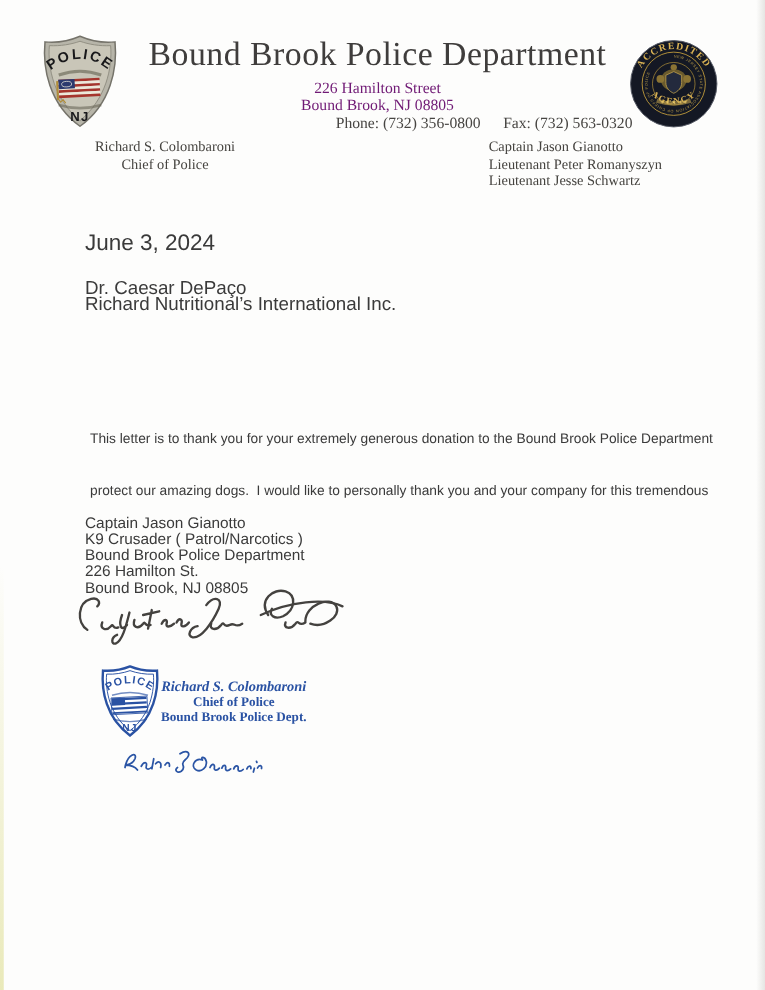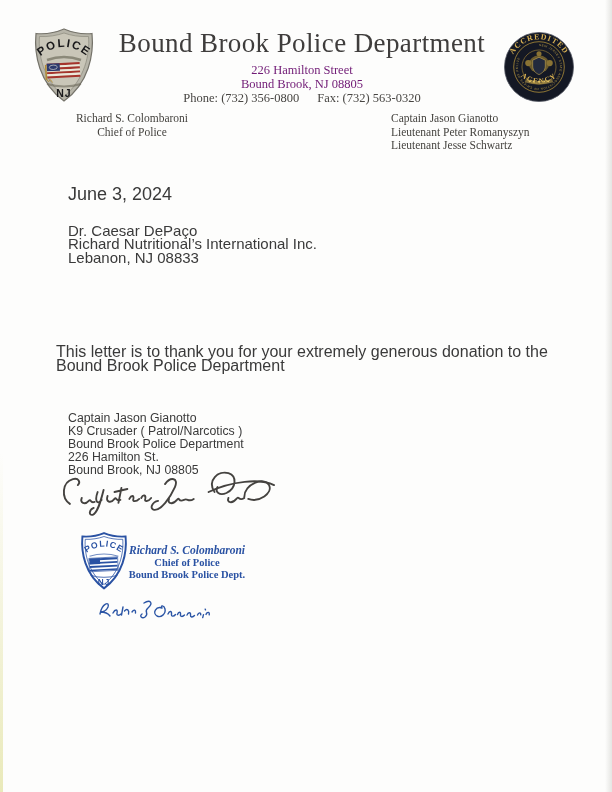--- a/index.html
+++ b/index.html
@@ -11,31 +11,31 @@
   .abs { position:absolute; }
 
   
   .title-block { left:98px; right:106px; top:28px; text-align:center; }
   .dept-title {
     font-family:"Liberation Serif", serif; font-size:27px; font-weight:400;
     color:#3f3d3c; margin:0; letter-spacing:.4px; white-space:nowrap;
   }
   .addr-line { font-family:"Liberation Serif", serif; font-size:12.5px; color:#701a75; line-height:14px; }
   .addr-first { margin-top:4px; }
-  .phone-row { display:flex; justify-content:center; gap:18px; font-family:"Liberation Serif", serif; font-size:12.5px; color:#474542; line-height:14px; }
+  .phone-row { display:flex; justify-content:flex-end; gap:18px; font-family:"Liberation Serif", serif; font-size:12.5px; color:#474542; line-height:14px; }
 
   .officer-left { left:66px; top:112px; width:132px; text-align:center;
     font-family:"Liberation Serif", serif; font-size:11.5px; color:#45433f; line-height:13.5px; }
   .officers-right { left:391px; top:112px;
     font-family:"Liberation Serif", serif; font-size:11.5px; color:#45433f; line-height:13.5px; }
 
   
   .date { left:68px; top:184px; font-size:18px; }
   .recipient { left:68px; top:224px; font-size:15px; line-height:13.3px; }
-  .body-par { left:56px; top:317px; width:502px; font-size:16px; line-height:13.9px; white-space:pre-wrap; }
+  .body-par { left:72px; top:317px; width:502px; font-size:11px; line-height:13.9px; white-space:pre-wrap; }
   .sig-block { left:68px; top:412px; font-size:12.3px; line-height:13.1px; }
 
   .captain-sig { left:58px; top:466px; }
   .chief-sig { left:92px; top:593px; }
 
   
   .stamp { left:80px; top:532px; width:230px; height:64px; }
   .stamp-shield { position:absolute; left:0; top:0; }
   .stamp-text { position:absolute; left:46px; top:12px; width:122px; text-align:center; color:#2a52a3; }
   .stamp-name { font-family:"Liberation Serif", serif; font-style:italic; font-weight:600; font-size:11.5px; line-height:12.5px; }
@@ -126,25 +126,25 @@
     <div>Captain Jason Gianotto</div>
     <div>Lieutenant Peter Romanyszyn</div>
     <div>Lieutenant Jesse Schwartz</div>
   </div>
 
   <div class="abs date">June 3, 2024</div>
 
   <div class="abs recipient">
     <div>Dr. Caesar DePaço</div>
     <div>Richard Nutritional’s International Inc.</div>
-    <div>Lebanon, NJ 08833</div>
   </div>
 
   <div class="abs body-par">
     <div>This letter is to thank you for your extremely generous donation to the Bound Brook Police Department</div>
+    <div>protect our amazing dogs.  I would like to personally thank you and your company for this tremendous</div>
   </div>
 
   <div class="abs sig-block">
     <div>Captain Jason Gianotto</div>
     <div>K9 Crusader ( Patrol/Narcotics )</div>
     <div>Bound Brook Police Department</div>
     <div>226 Hamilton St.</div>
     <div>Bound Brook, NJ 08805</div>
   </div>
 

